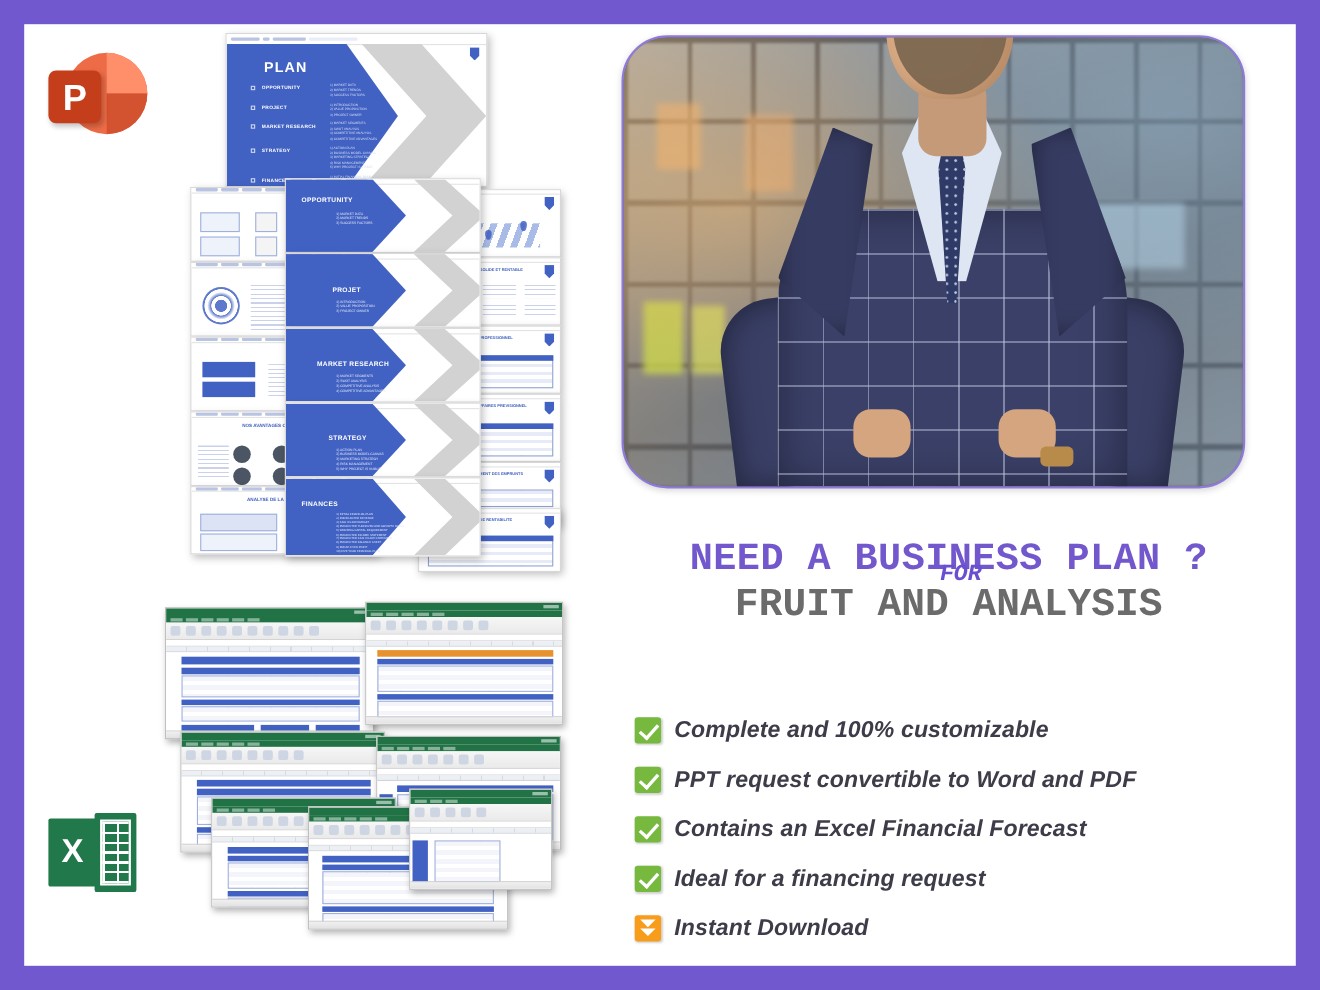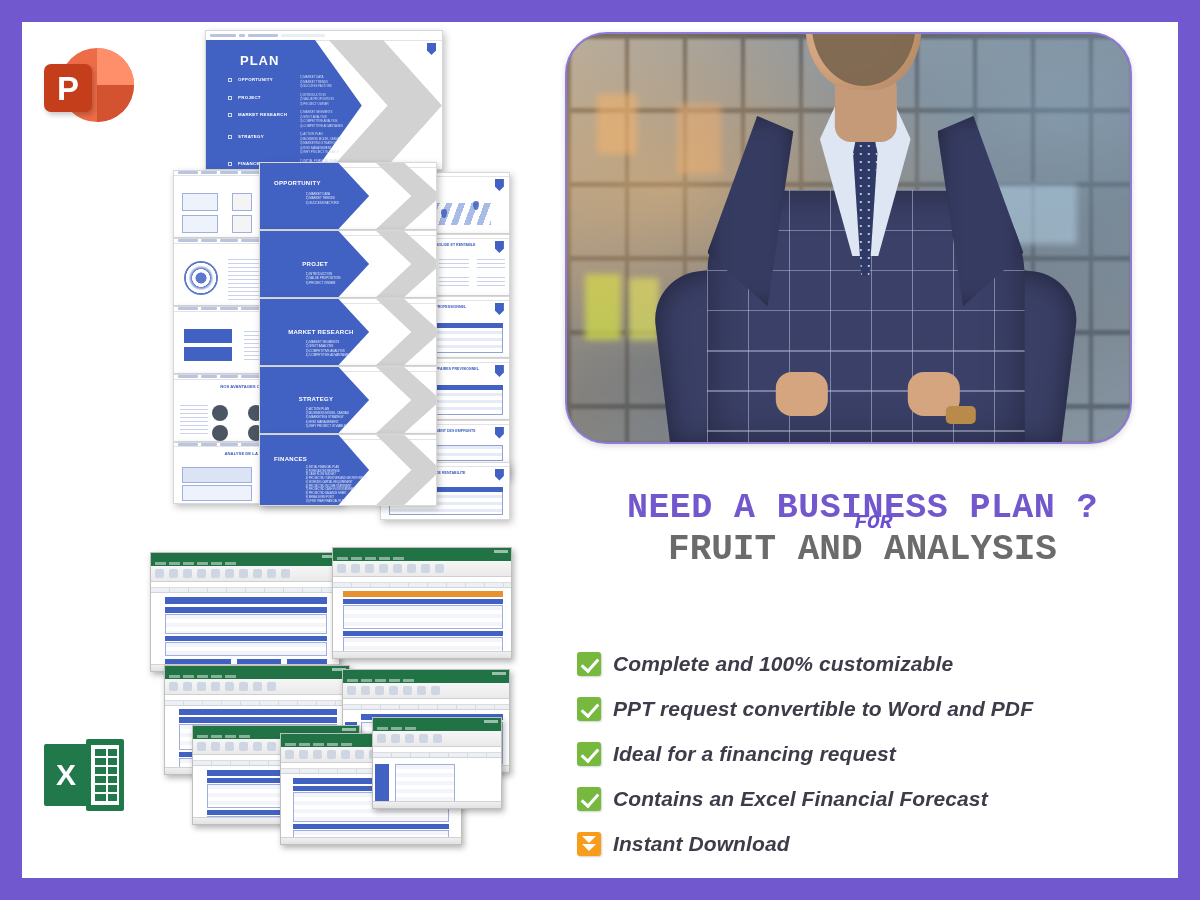--- a/index.html
+++ b/index.html
@@ -949,25 +949,25 @@
         <div class="feat">
           <div class="chk"></div>
           <div class="feat-txt">Complete and 100% customizable</div>
         </div>
         <div class="feat">
           <div class="chk"></div>
           <div class="feat-txt">PPT request convertible to Word and PDF</div>
         </div>
         <div class="feat">
           <div class="chk"></div>
-          <div class="feat-txt">Ideal for a financing request</div>
+          <div class="feat-txt">Contains an Excel Financial Forecast</div>
         </div>
         <div class="feat">
           <div class="chk"></div>
-          <div class="feat-txt">Contains an Excel Financial Forecast</div>
+          <div class="feat-txt">Ideal for a financing request</div>
         </div>
         <div class="feat">
           <div class="dl"></div>
           <div class="feat-txt">Instant Download</div>
         </div>
       </div>
 
     </div>
   </div>
 </div>

